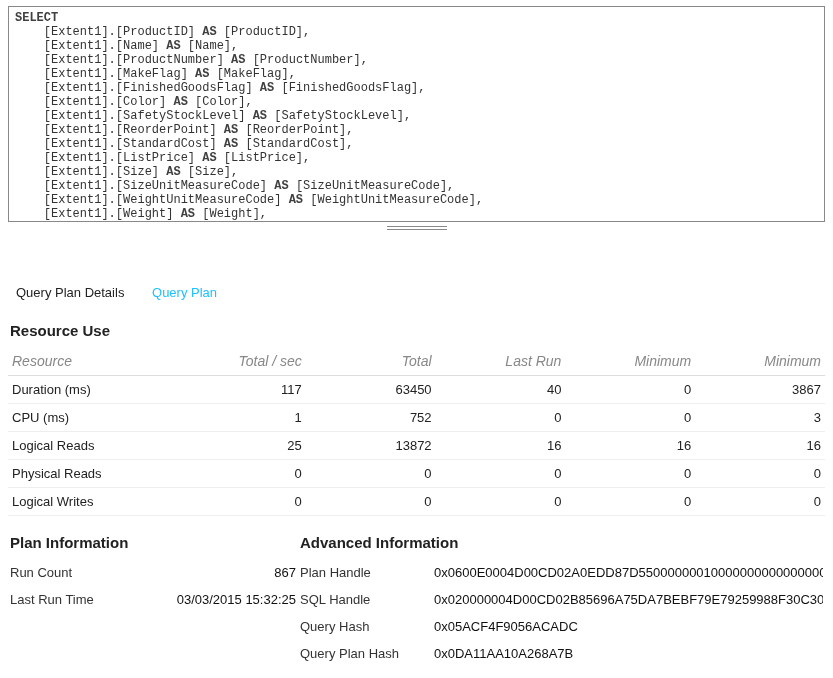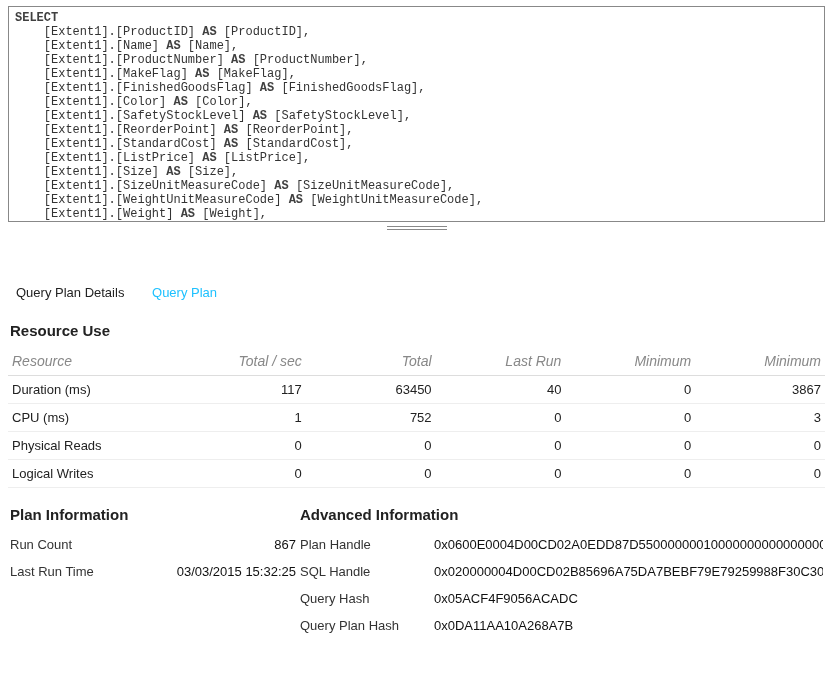--- a/index.html
+++ b/index.html
@@ -157,20 +157,28 @@
         </tr>
         <tr>
           <td>CPU (ms)</td>
           <td class="num">1</td>
           <td class="num">752</td>
           <td class="num">0</td>
           <td class="num">0</td>
           <td class="num">3</td>
         </tr>
         <tr>
+          <td>Logical Reads</td>
+          <td class="num">25</td>
+          <td class="num">13872</td>
+          <td class="num">16</td>
+          <td class="num">16</td>
+          <td class="num">16</td>
+        </tr>
+        <tr>
           <td>Physical Reads</td>
           <td class="num">0</td>
           <td class="num">0</td>
           <td class="num">0</td>
           <td class="num">0</td>
           <td class="num">0</td>
         </tr>
         <tr>
           <td>Logical Writes</td>
           <td class="num">0</td>

